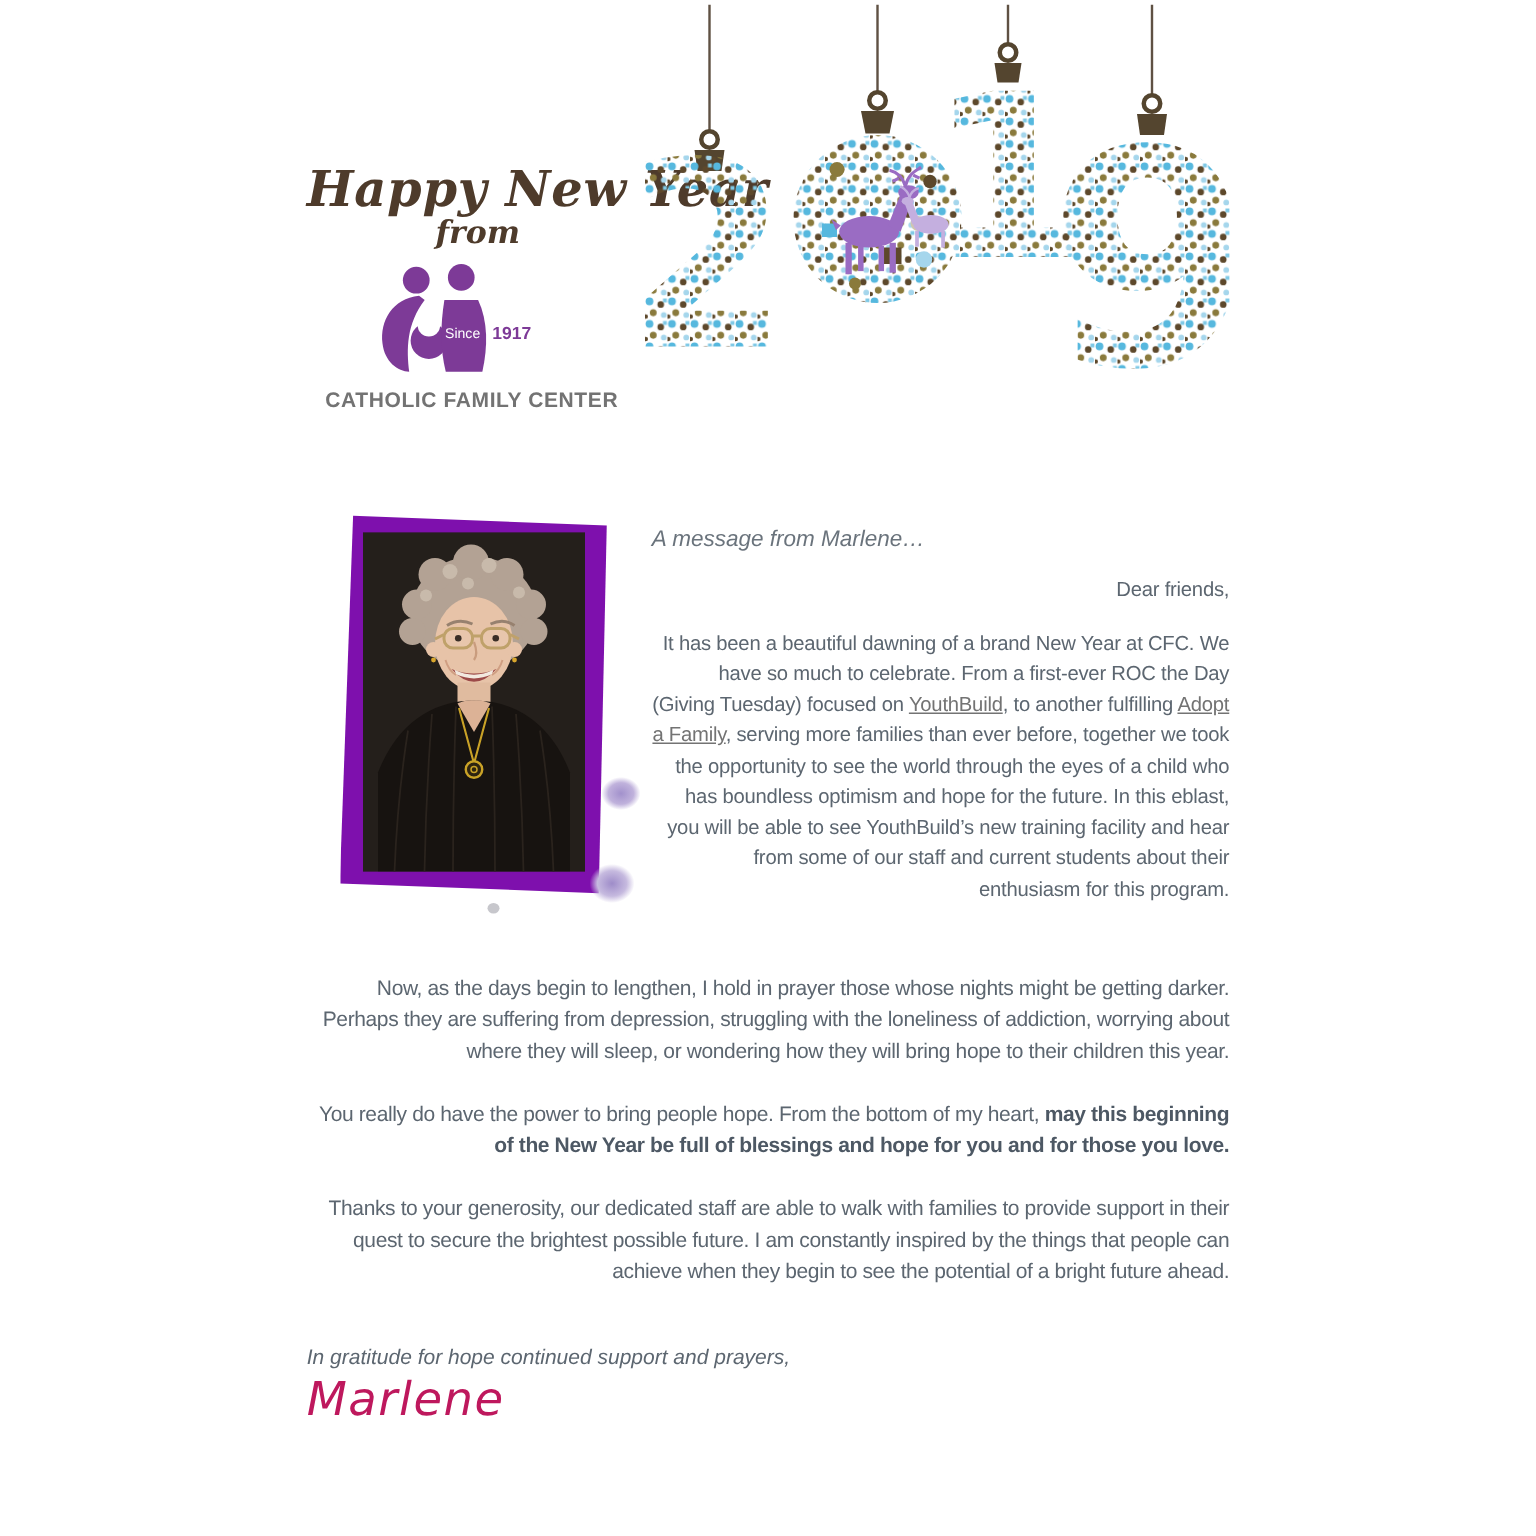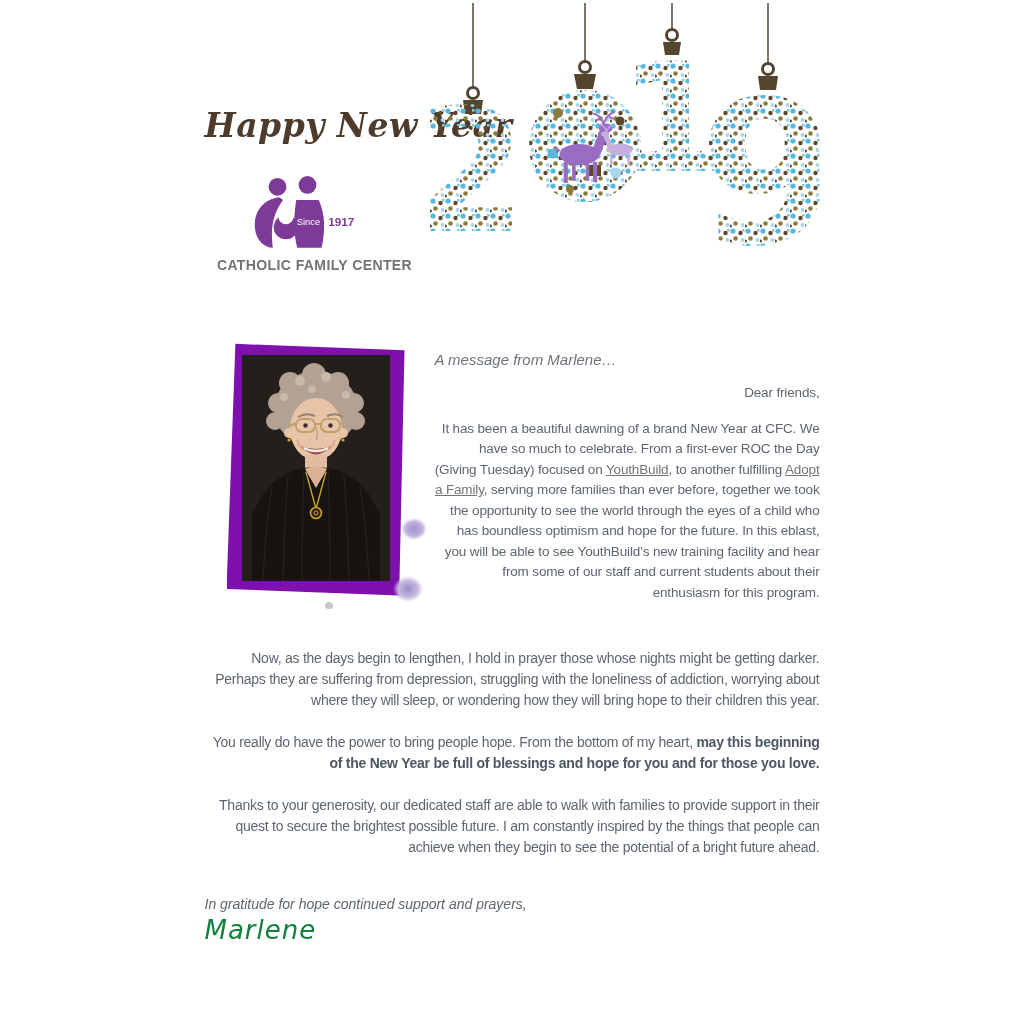--- a/index.html
+++ b/index.html
@@ -37,31 +37,32 @@
   .intro{font-style:italic;font-size:15px;color:#6a737c;margin:0 0 15px;}
   p.body{font-size:14px;line-height:21px;color:#5c6670;margin:0;letter-spacing:-0.25px;text-align:right;}
   .text-col p.body{font-size:13.5px;line-height:20.5px;letter-spacing:-0.15px;}
   .salutation{margin:0 0 15px !important;}
   a.textlink{color:#737373;text-decoration:underline;}
   .mt{margin-top:26px !important;}
   .mt2{margin-top:21px !important;}
   p.body strong{font-weight:700;color:#4d5864;}
 
   .closing{font-style:italic;font-size:14px;color:#5c6670;margin:38px 0 0;}
-  .signature{font-family:"DejaVu Sans", sans-serif;font-style:italic;font-size:26px;color:#15803d;margin-top:3px;letter-spacing:1px;}
+  .signature{font-family:"DejaVu Sans", sans-serif;font-style:italic;font-size:31px;color:#be185d;margin-top:3px;letter-spacing:1px;}
 </style>
 </head>
 <body>
 
 <div class="page">
   <div class="content">
 
     <header class="masthead">
       <div class="greeting">
         <div class="script1">Happy New Year</div>
+        <div class="script2">from</div>
       </div>
 
       <div class="logo-block">
         <svg class="logo-svg" width="150" height="76" viewBox="0 0 160 80">
           <g fill="#7d3a97">
             <circle cx="40" cy="11" r="9.5"></circle>
             <path d="M42,22 C23,24 14,40 16,56 C17.5,69 27,76 35,76 C33,60 33,42 46,25 Z"></path>
             <circle cx="49" cy="54" r="13"></circle>
             <circle cx="72" cy="9" r="9.5"></circle>
             <path d="M60,25 C57,44 57,60 61,76 L87,76 C91,58 91,40 84,25 Z"></path>

